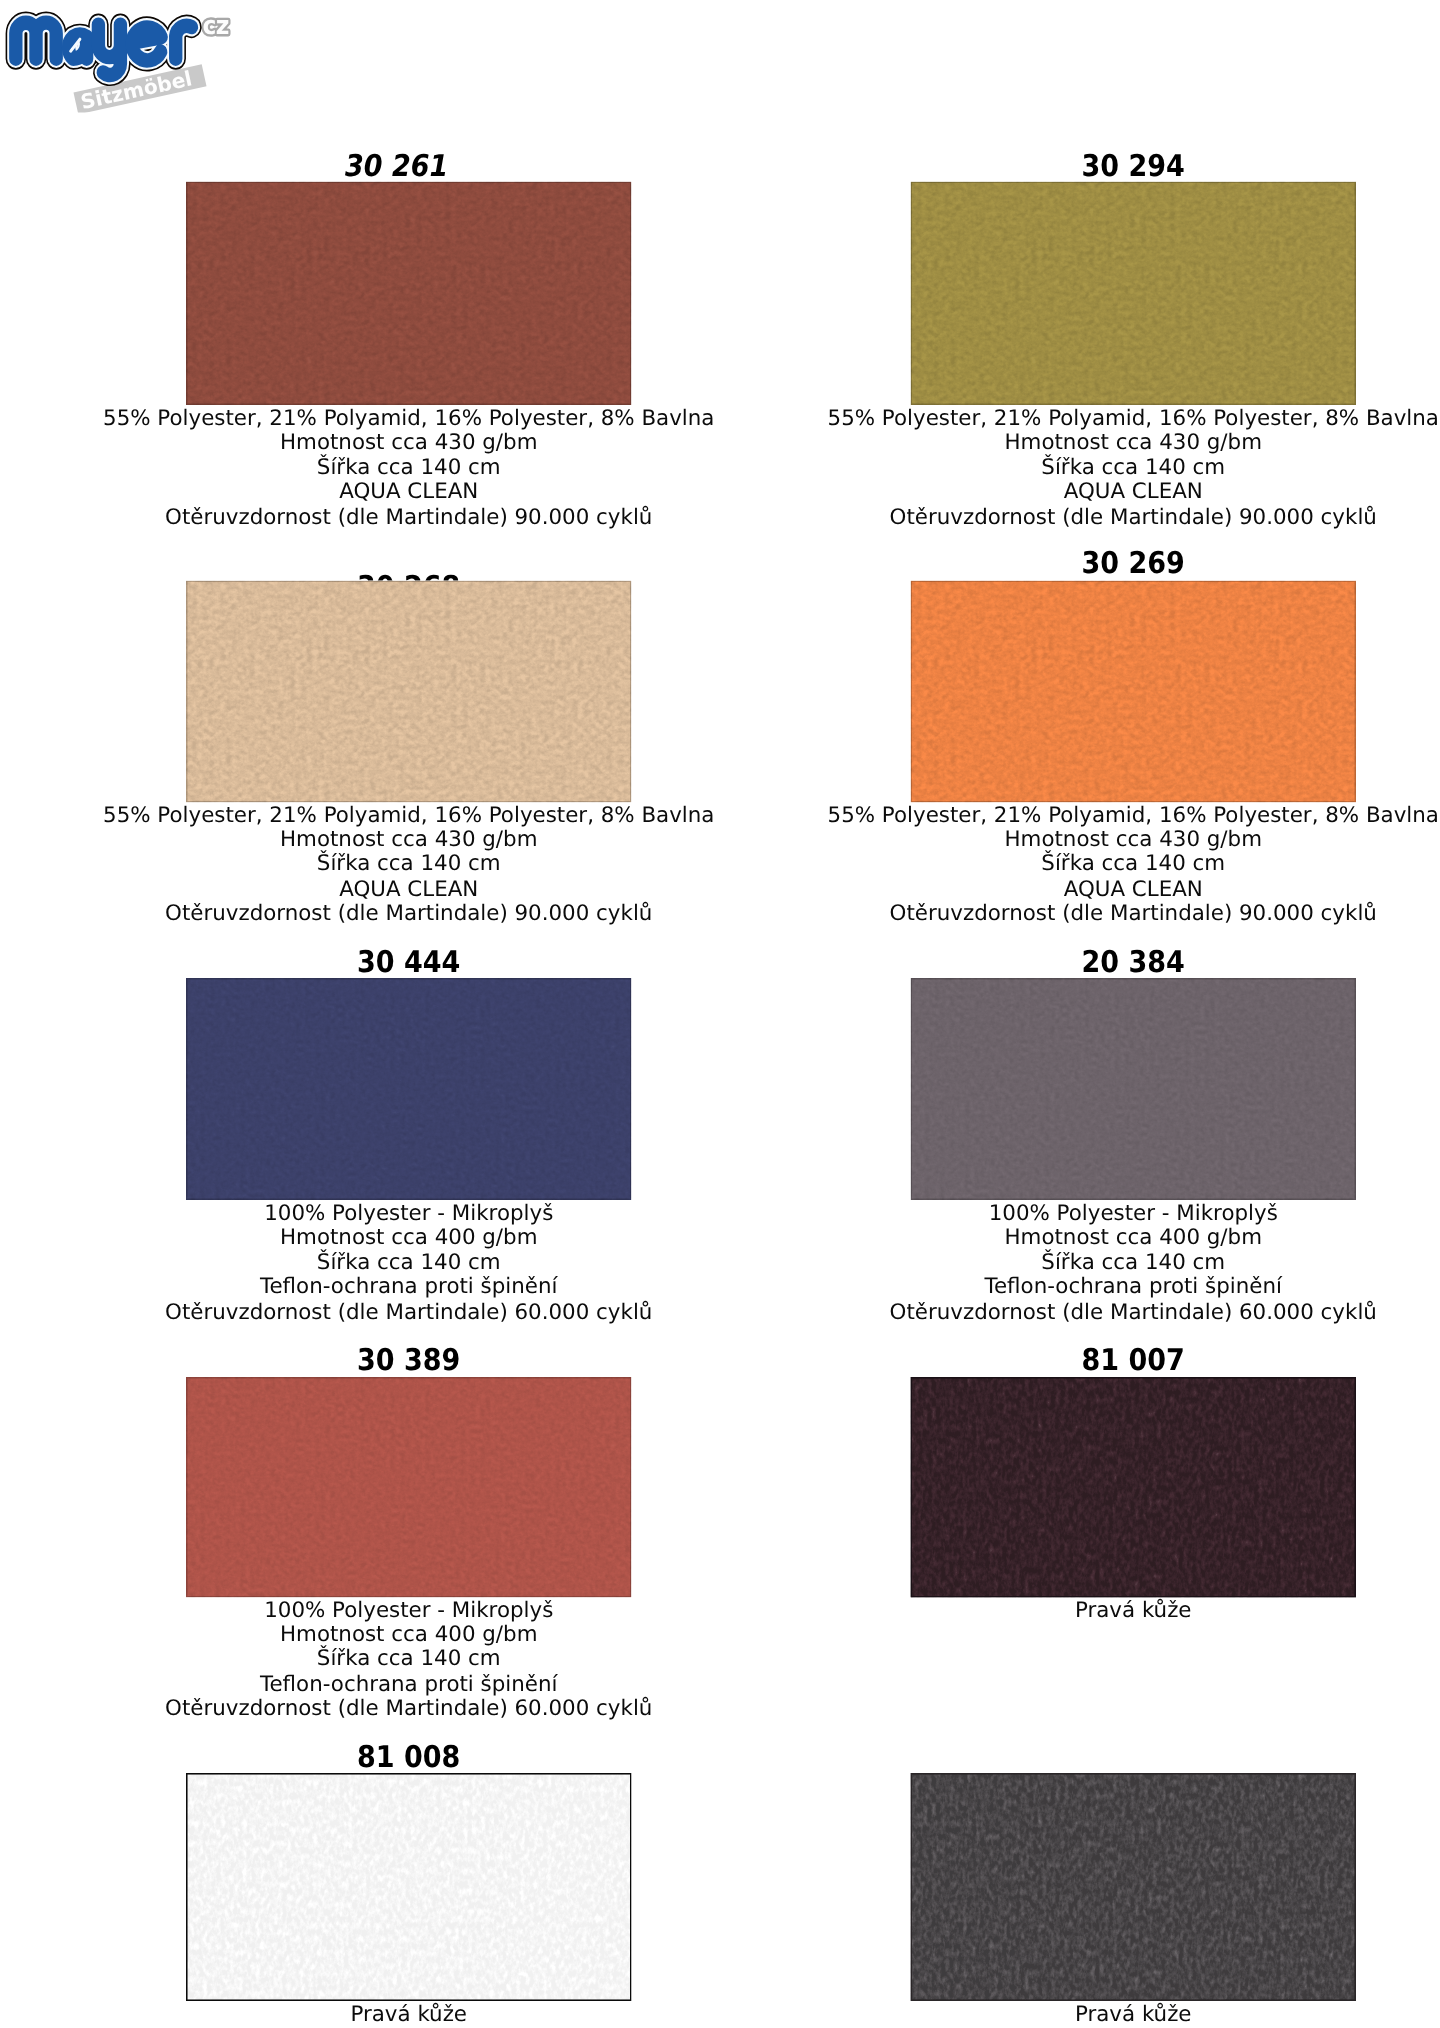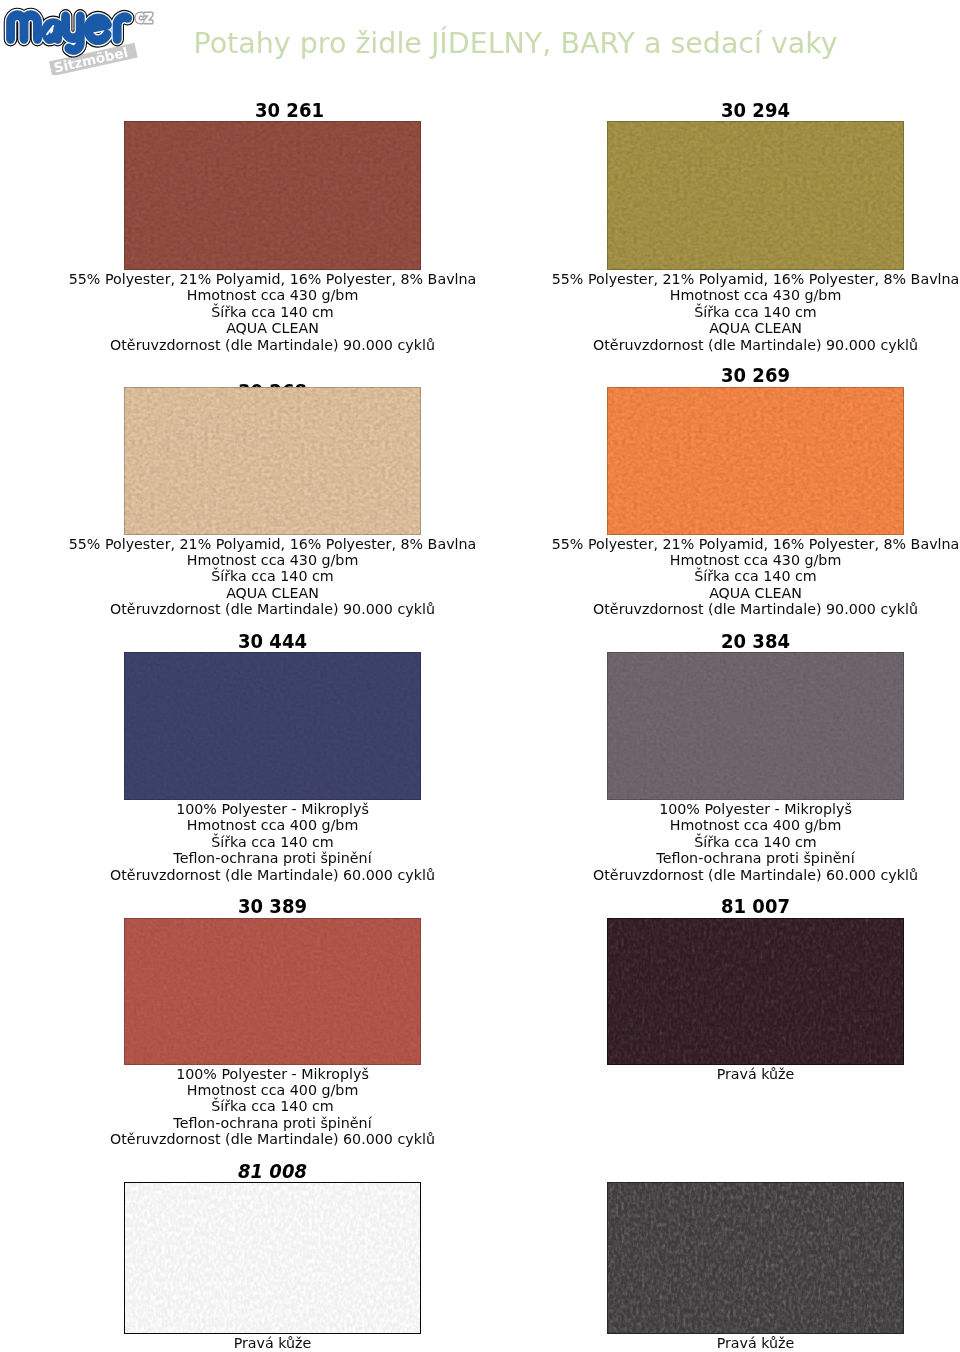--- a/index.html
+++ b/index.html
@@ -52,24 +52,23 @@
       </defs>
       <g transform="translate(1.38,-2.03) scale(0.8737,0.9459)">
         <use href="#lg-word" fill="none" stroke="#0d0804" stroke-width="15.6" stroke-linecap="round" stroke-linejoin="round"></use>
         <use href="#lg-word" fill="none" stroke="#f4faff" stroke-width="13.2" stroke-linecap="round" stroke-linejoin="round"></use>
         <use href="#lg-word" fill="none" stroke="#1a5aa8" stroke-width="10.2" stroke-linecap="round" stroke-linejoin="round"></use>
         <path d="M59.4 29.8 L52.3 38.2" stroke="#f4faff" stroke-width="2.2" stroke-linecap="round" fill="none"></path>
       </g>
     </svg>
   </div>
 
-  <div class="title">Potahy pro židle JÍDELNY, BARY a sedací vaky</div>
 
   <div id="grid">
-      <div class="code" style="left: 141px; width: 297px; top: 99.5px;">30 261</div>
+      <div class="code" style="left: 116px; width: 297px; top: 99.5px; font-style: italic;">30 261</div>
       <div class="sw" style="left: 124px; top: 121px; width: 297px; height: 149px;">
         <svg xmlns="http://www.w3.org/2000/svg" width="297" height="149" viewBox="0 0 297 149" preserveAspectRatio="none">
   <defs>
    <filter id="tx0d" x="0" y="0" width="100%" height="100%" color-interpolation-filters="sRGB">
      <feTurbulence type="fractalNoise" baseFrequency="0.26 0.30" numOctaves="5" seed="11"></feTurbulence>
      <feColorMatrix type="matrix" values="0 0 0 0 0  0 0 0 0 0  0 0 0 0 0  1 1 1 0 -1.05"></feColorMatrix>
      <feGaussianBlur stdDeviation="0.45"></feGaussianBlur>
    </filter>
    <filter id="tx0l" x="0" y="0" width="100%" height="100%" color-interpolation-filters="sRGB">
      <feTurbulence type="fractalNoise" baseFrequency="0.26 0.30" numOctaves="5" seed="11"></feTurbulence>
@@ -276,21 +275,21 @@
   <rect x="0" y="0" width="297" height="147" fill="#472c35"></rect>
   <rect x="0" y="0" width="297" height="147" filter="url(#tx7d)" opacity="0.34"></rect>
   <rect x="0" y="0" width="297" height="147" filter="url(#tx7l)" opacity="0.26"></rect>
   <rect x="0.5" y="0.5" width="296" height="146" fill="none" stroke="#000" stroke-opacity="0.2" stroke-width="1"></rect>
   </svg>
         <div style="position: absolute; inset: 0px; border: 1.6px solid rgb(26, 16, 22); box-sizing: border-box;"></div>
       </div>
       <div class="desc" style="left: 407px; width: 697px; top: 1065.5px;">
         <div>Pravá kůže</div>
       </div>
-      <div class="code" style="left: 124px; width: 297px; top: 1160.5px; font-style: italic;">81 008</div>
+      <div class="code" style="left: 124px; width: 297px; top: 1160.5px;">81 008</div>
       <div class="sw" style="left: 124px; top: 1182px; width: 297px; height: 152px;">
         <svg xmlns="http://www.w3.org/2000/svg" width="297" height="152" viewBox="0 0 297 152" preserveAspectRatio="none">
   <defs>
    <filter id="tx8d" x="0" y="0" width="100%" height="100%" color-interpolation-filters="sRGB">
      <feTurbulence type="fractalNoise" baseFrequency="0.34 0.22" numOctaves="4" seed="9"></feTurbulence>
      <feColorMatrix type="matrix" values="0 0 0 0 0  0 0 0 0 0  0 0 0 0 0  1.4 1.4 1.4 0 -1.4"></feColorMatrix>
      <feGaussianBlur stdDeviation="0.3"></feGaussianBlur>
    </filter>
    <filter id="tx8l" x="0" y="0" width="100%" height="100%" color-interpolation-filters="sRGB">
      <feTurbulence type="fractalNoise" baseFrequency="0.34 0.22" numOctaves="4" seed="9"></feTurbulence>

